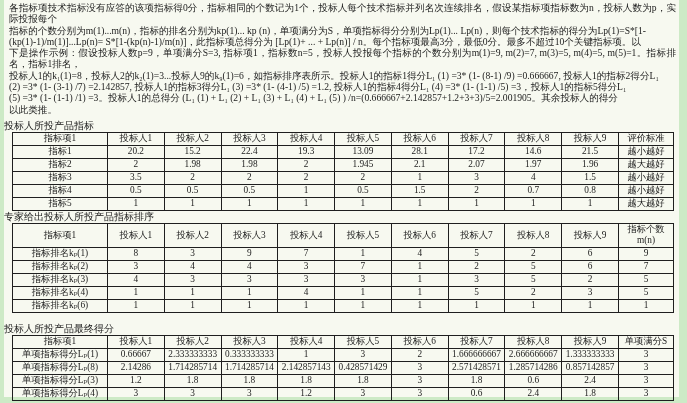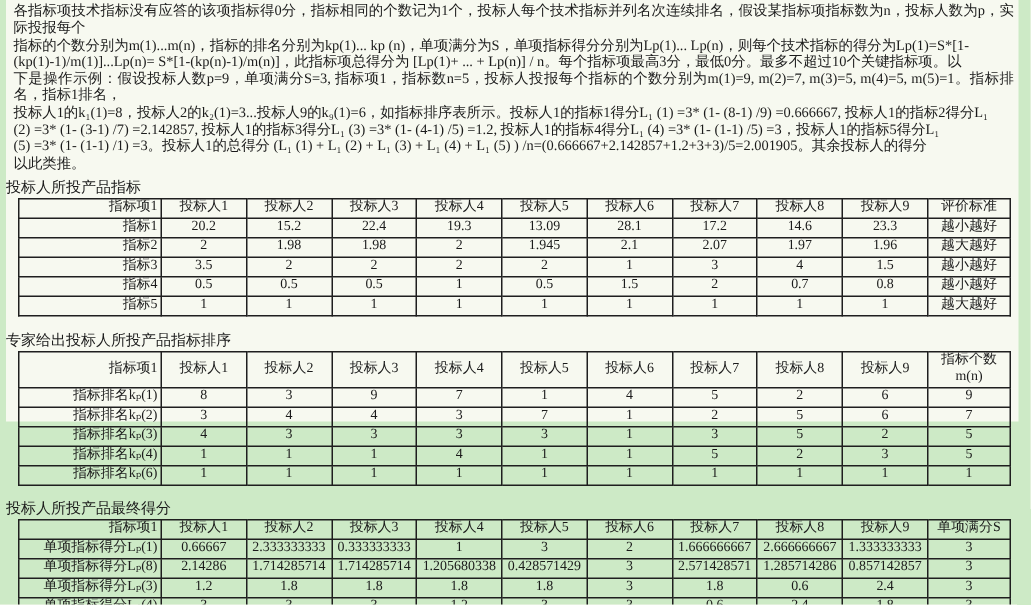--- a/index.html
+++ b/index.html
@@ -3,48 +3,48 @@
 <meta charset="utf-8">
 <style>
   html,body{margin:0;padding:0;}
   body{
     width:687px;height:403px;overflow:hidden;position:relative;
     background:#cdeac6;
     font-family:"Liberation Serif","DejaVu Serif",serif;
     color:#1b1b1b;
   }
   .content{
-    position:absolute;left:4px;top:0;width:675px;height:281px;
+    position:absolute;left:4px;top:0;width:675px;height:397px;
     background:#f7f9f0;
   }
   .desc{
     margin:2px 3px 0 5px;
     font-size:9.6px;line-height:11.3px;
     white-space:pre-line;
     text-align:justify;
   }
   .tbl-title{
     text-align:left;font-size:10px;line-height:11px;
   }
   .t1-title{margin-top:5px;}
-  .t2-title{margin-top:11px;}
+  .t2-title{}
   .t3-title{margin-top:10px;}
   table{
     border-collapse:collapse;table-layout:fixed;
     width:662px;margin:1px 0 0 8px;
     font-size:9.3px;
   }
   th,td{
     border:1px solid #1f1f1f;
     padding:0 2px;text-align:center;
     height:12px;line-height:11.5px;
     overflow:hidden;white-space:pre-line;
     font-weight:normal;
   }
-  th:first-child,td:first-child{width:90px;text-align:right;}
+  th:first-child,td:first-child{width:90px;text-align:center;}
   th:last-child,td:last-child{width:50px;}
 </style>
 </head>
 <body>
 
 <div class="content">
 
   <p class="desc">各指标项技术指标没有应答的该项指标得0分，指标相同的个数记为1个，投标人每个技术指标并列名次连续排名，假设某指标项指标数为n，投标人数为p，实际投报每个
 指标的个数分别为m(1)...m(n)，指标的排名分别为kp(1)... kp (n)，单项满分为S，单项指标得分分别为Lp(1)... Lp(n)，则每个技术指标的得分为Lp(1)=S*[1-
 (kp(1)-1)/m(1)]...Lp(n)= S*[1-(kp(n)-1)/m(n)]，此指标项总得分为 [Lp(1)+ ... + Lp(n)] / n。每个指标项最高3分，最低0分。最多不超过10个关键指标项。以
@@ -76,21 +76,21 @@
           <tr>
             <td>指标1</td>
             <td>20.2</td>
             <td>15.2</td>
             <td>22.4</td>
             <td>19.3</td>
             <td>13.09</td>
             <td>28.1</td>
             <td>17.2</td>
             <td>14.6</td>
-            <td>23.3</td>
+            <td>21.5</td>
             <td>越小越好</td>
           </tr>
           <tr>
             <td>指标2</td>
             <td>2</td>
             <td>1.98</td>
             <td>1.98</td>
             <td>2</td>
             <td>1.945</td>
             <td>2.1</td>
@@ -261,21 +261,21 @@
             <td>1.666666667</td>
             <td>2.666666667</td>
             <td>1.333333333</td>
             <td>3</td>
           </tr>
           <tr>
             <td>单项指标得分Lₚ(8)</td>
             <td>2.14286</td>
             <td>1.714285714</td>
             <td>1.714285714</td>
-            <td>1.205680338</td>
+            <td>2.142857143</td>
             <td>0.428571429</td>
             <td>3</td>
             <td>2.571428571</td>
             <td>1.285714286</td>
             <td>0.857142857</td>
             <td>3</td>
           </tr>
           <tr>
             <td>单项指标得分Lₚ(3)</td>
             <td>1.2</td>

